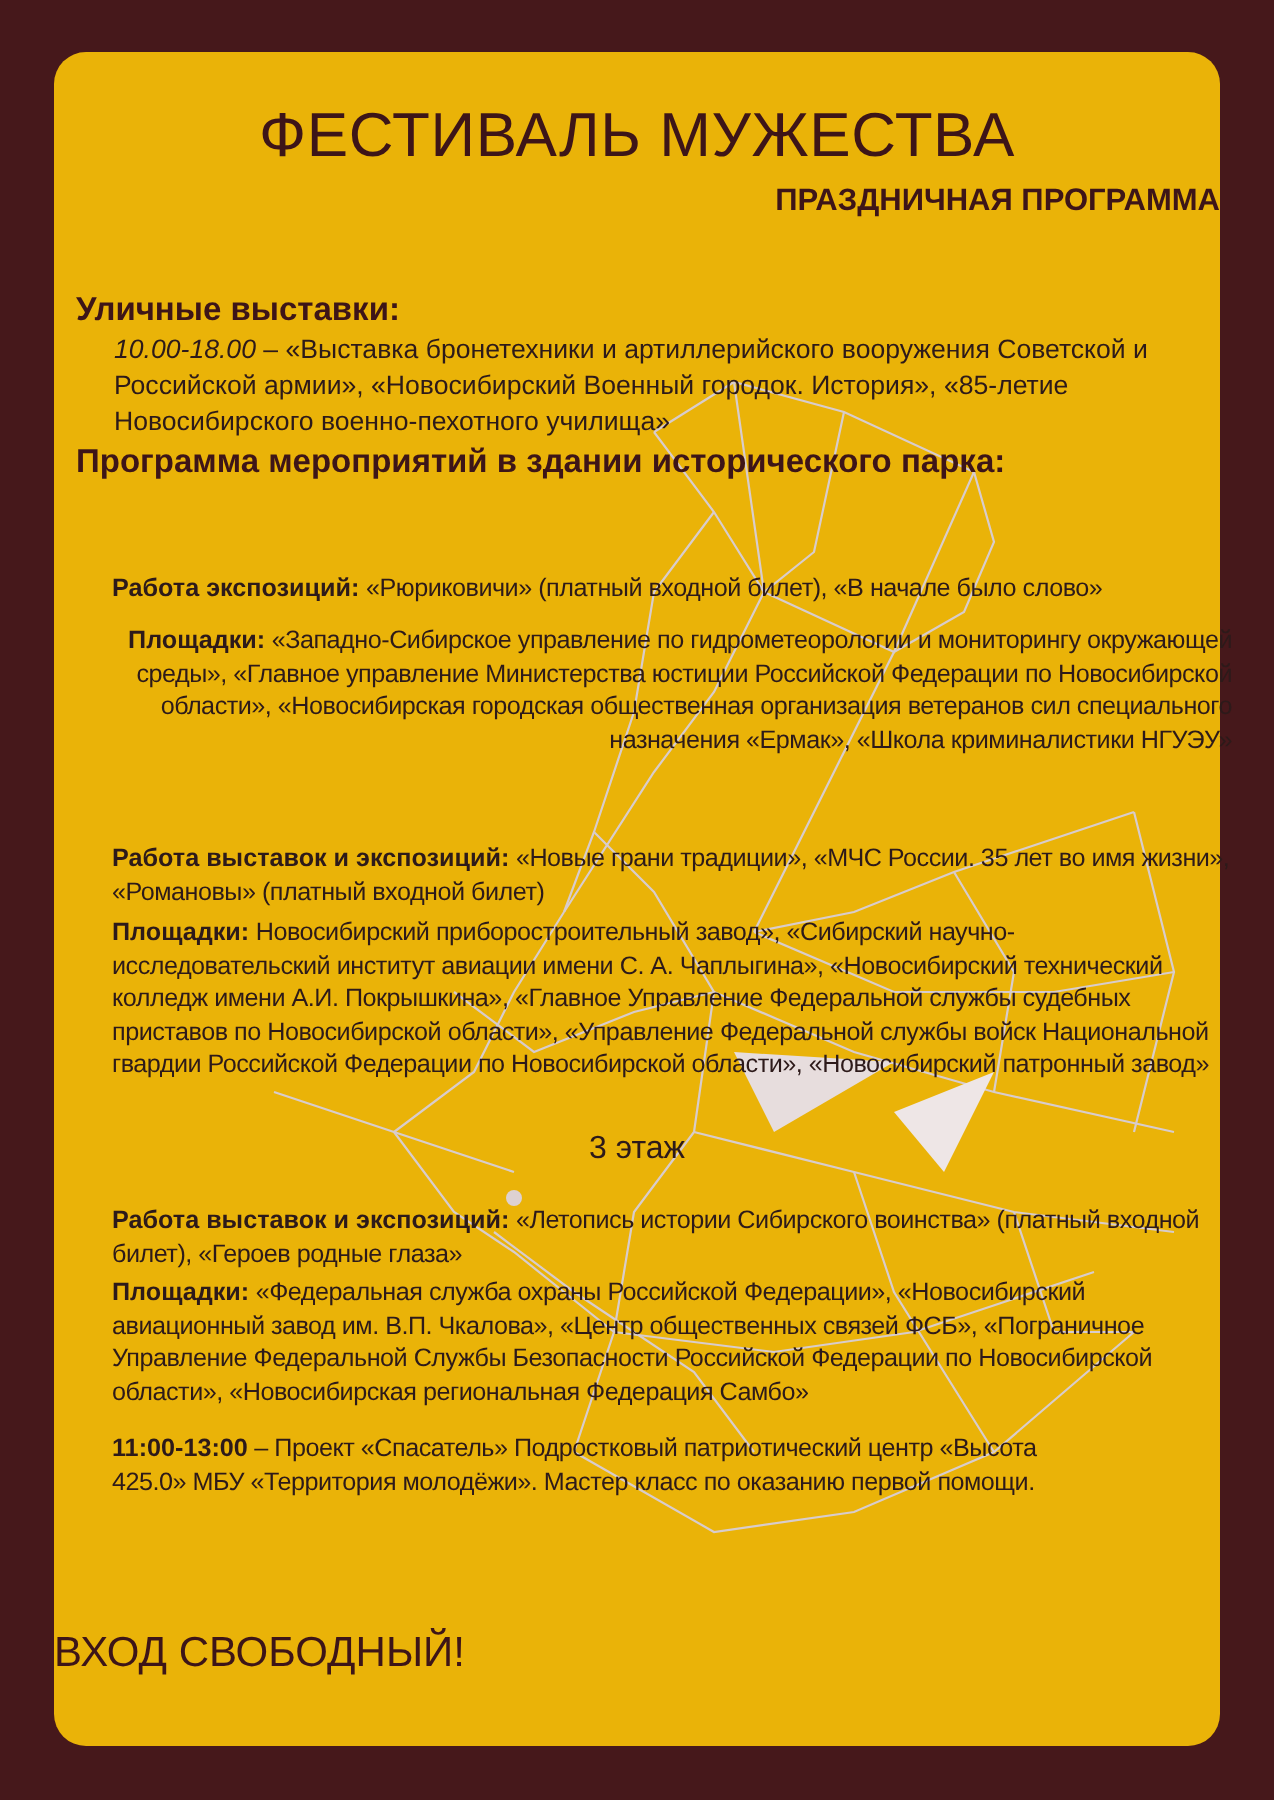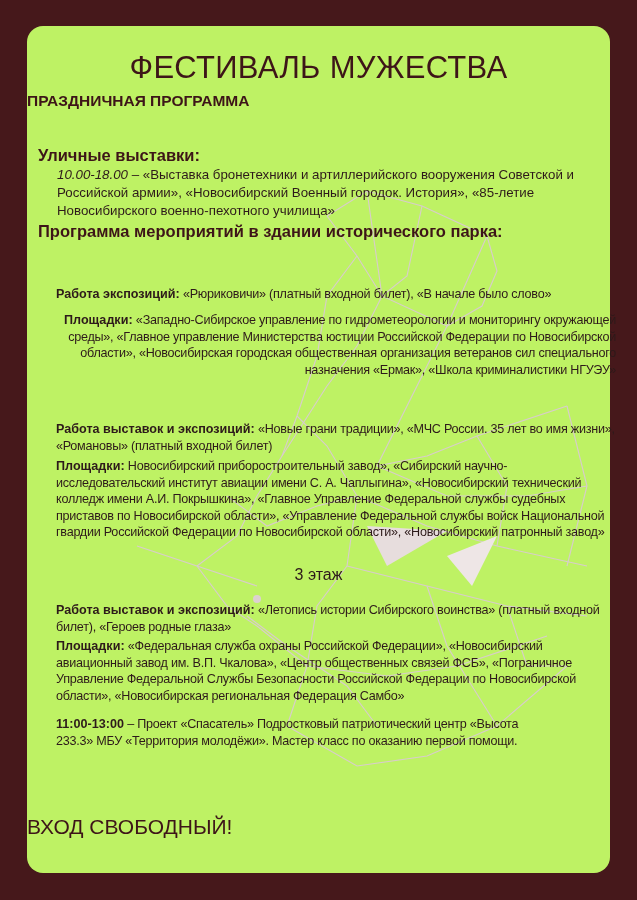--- a/index.html
+++ b/index.html
@@ -7,39 +7,39 @@
     width: 637px; height: 900px;
     background: #46181b;
     position: relative;
     overflow: hidden;
     font-family: "Liberation Sans", "DejaVu Sans", sans-serif;
   }
   .card {
     position: absolute;
     left: 27px; top: 26px;
     width: 583px; height: 847px;
-    background: #bef264;
+    background: #eab308;
     border-radius: 16px;
     overflow: visible;
   }
   .watermark {
     position: absolute;
     left: 0; top: 0;
     width: 583px; height: 847px;
     pointer-events: none;
   }
   .content { position: absolute; left: 0; top: 0; width: 583px; height: 847px; color: #3a1a1b; }
   .title {
     position: absolute; left: 0; width: 100%; top: 24px;
     text-align: center; font-size: 31px; color: #3d1518;
     letter-spacing: 0.3px; font-family: "Liberation Sans Narrow", "Liberation Sans", sans-serif;
   }
   .subtitle {
     position: absolute; left: 0; width: 100%; top: 66px;
-    text-align: left; font-size: 15.5px; font-weight: bold; color: #3d1518;
+    text-align: right; font-size: 15.5px; font-weight: bold; color: #3d1518;
   }
   .date {
     position: absolute; left: 0; width: 100%; top: 93px;
     text-align: center; font-size: 15.5px; font-weight: bold; color: #3d1518;
   }
   .h-street {
     position: absolute; left: 11px; top: 120px;
     font-size: 16.5px; font-weight: bold; color: #3d1518;
   }
   .street-text {
@@ -130,18 +130,18 @@
 
     <div class="floor" style="top:540px;">3 этаж</div>
     <div class="para" style="top:612px;">
       <span class="lbl">Площадки:</span><span> «Федеральная служба охраны Российской Федерации», «Новосибирский авиационный завод им. В.П. Чкалова», «Центр общественных связей ФСБ», «Пограничное Управление Федеральной Службы Безопасности Российской Федерации по Новосибирской области», «Новосибирская региональная Федерация Самбо»</span>
     </div>
     <div class="para" style="top:576px;">
       <span class="lbl">Работа выставок и экспозиций:</span><span> «Летопись истории Сибирского воинства» (платный входной билет), «Героев родные глаза»</span>
     </div>
 
     <div class="para" style="top:690px; width:500px;">
-      <span class="lbl">11:00-13:00</span><span> – Проект «Спасатель» Подростковый патриотический центр «Высота 233.3» МБУ «Территория молодёжи». Мастер класс по оказанию первой помощи.</span>
+      <span class="lbl">11:00-13:00</span><span> – Проект «Спасатель» Подростковый патриотический центр «Высота 425.0» МБУ «Территория молодёжи». Мастер класс по оказанию первой помощи.</span>
     </div>
 
     <div class="free">ВХОД СВОБОДНЫЙ!</div>
   </div>
 </div>
 
 </body></html>

